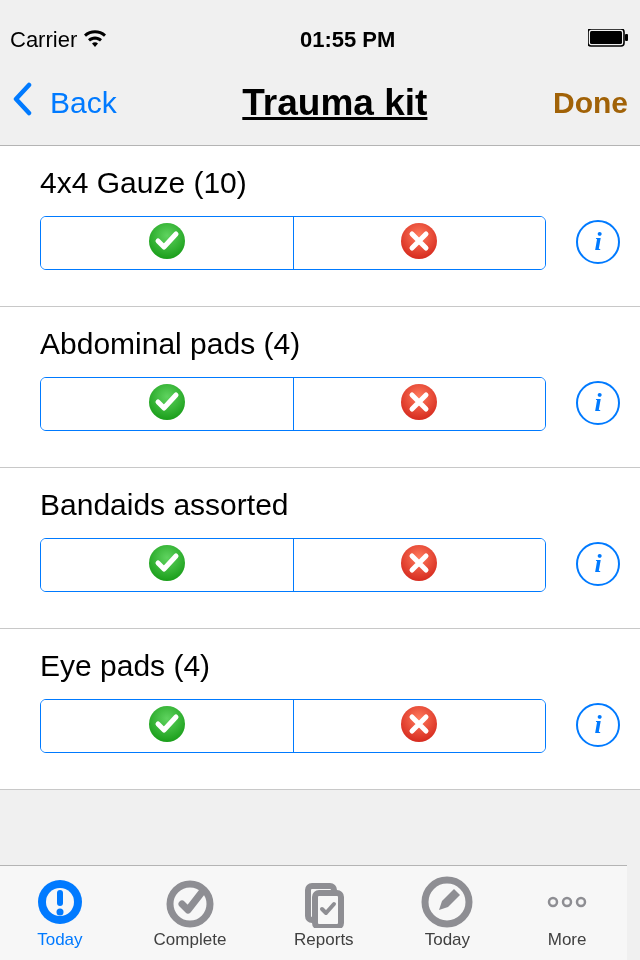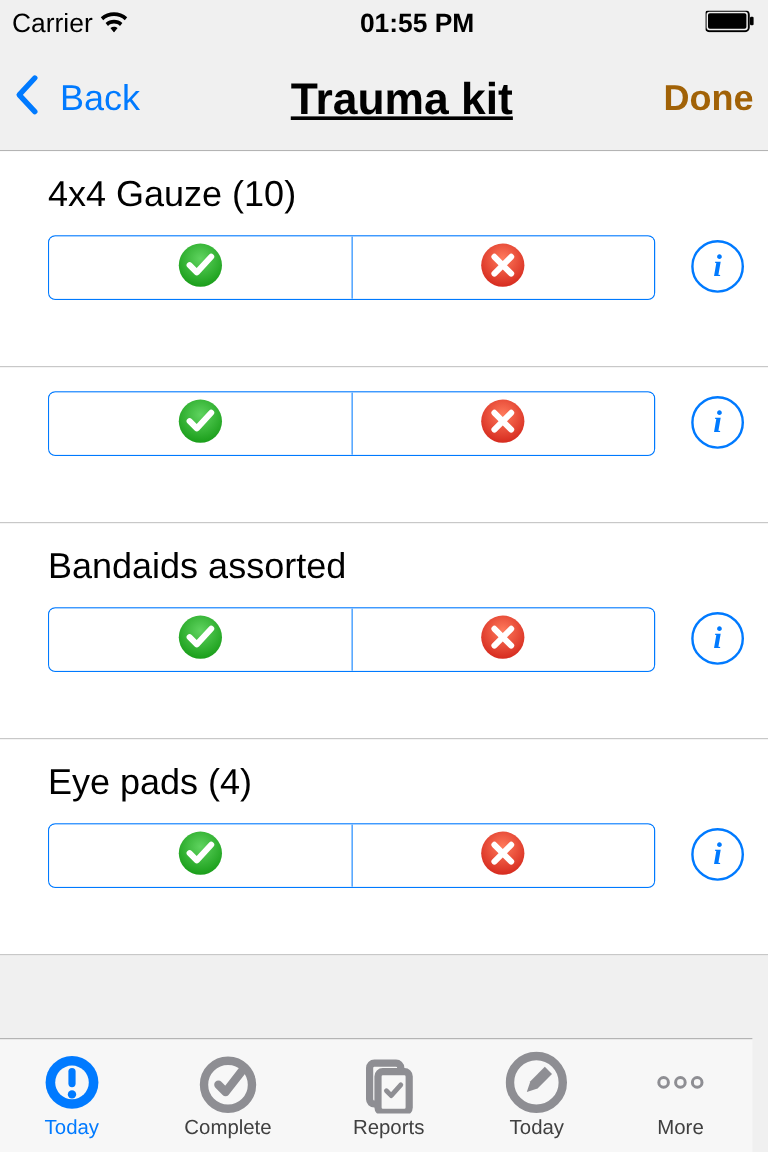--- a/index.html
+++ b/index.html
@@ -1,28 +1,28 @@
 <!DOCTYPE html>
 <html><head>
   <meta charset="utf-8">
   <style>
     * { margin: 0; padding: 0; box-sizing: border-box; font-family: -apple-system, "Helvetica Neue", Helvetica, Arial, sans-serif; }
     body { width: 640px; height: 960px; background: #f0f0f0; overflow: hidden; }
     
-    .status-bar { height: 40px; display: flex; align-items: center; justify-content: space-between; padding: 0 10px; font-size: 22px; font-weight: 500; }
+    .status-bar { height: 40px; display: flex; align-items: center; justify-content: space-between; padding: 0 10px; font-size: 22px; font-weight: 500; margin-top: 20px; }
     .status-left { display: flex; align-items: center; gap: 6px; }
     .status-time { font-weight: 600; }
     
     .nav-bar { height: 86px; display: flex; align-items: center; justify-content: space-between; padding: 0 12px; border-bottom: 1px solid #b4b4b4; }
     .back-group { display: flex; align-items: center; gap: 18px; color: #007aff; font-size: 30px; }
     .nav-title { font-size: 37px; font-weight: 700; color: #000000; text-decoration: underline; }
     .done-btn { color: #a16207; font-size: 30px; font-weight: 600; }
     
     .list { background: #fff; }
-    .item { padding: 20px 20px 55px 40px; border-bottom: 1px solid #c8c8c8; display: flex; align-items: flex-end; gap: 30px; }
+    .item { padding: 20px 20px 36px 40px; border-bottom: 1px solid #c8c8c8; display: flex; align-items: flex-end; gap: 30px; }
     .item-main { flex: 1; }
     .item-title { font-size: 30px; color: #000; margin-bottom: 16px; }
     .segmented { display: flex; border: 1.5px solid #007aff; border-radius: 6px; overflow: hidden; height: 54px; }
     .seg { flex: 1; display: flex; align-items: center; justify-content: center; background: #fff; }
     .seg:first-child { border-right: 1.5px solid #007aff; }
     .info-btn { width: 44px; height: 44px; border: 2.5px solid #007aff; border-radius: 50%; display: flex; align-items: center; justify-content: center; color: #007aff; font-size: 26px; font-weight: 700; font-family: Georgia, serif; font-style: italic; margin-bottom: 6px; }
     
     .tab-bar { position: absolute; bottom: 0; left: 0; right: 13px; height: 95px; background: #f7f7f7; border-top: 1px solid #b4b4b4; display: flex; align-items: center; justify-content: space-around; }
     .tab { display: flex; flex-direction: column; align-items: center; gap: 2px; color: #404040; }
     .tab.active { color: #007aff; }
@@ -93,20 +93,21 @@
                 <circle cx="19" cy="19" r="18" fill="url(#g2)"></circle>
                 <path d="M12 12 L26 26 M26 12 L12 26" stroke="#fff" stroke-width="5" stroke-linecap="round"></path>
               </svg></span>
           </div>
       </div>
     </div>
     <div class="info-btn">i</div>
   </div>
     <div class="item">
     <div class="item-main">
+      <div class="item-title">Abdominal pads (4)</div>
       <div class="segmented">
         <div class="seg">
             <span><svg width="38" height="38" viewBox="0 0 38 38">
                 <defs>
                   <radialGradient id="g1" cx="50%" cy="35%" r="65%">
                     <stop offset="0%" stop-color="#5fd35f"></stop>
                     <stop offset="100%" stop-color="#1a9e1a"></stop>
                   </radialGradient>
                 </defs>
                 <circle cx="19" cy="19" r="18" fill="url(#g1)"></circle>

